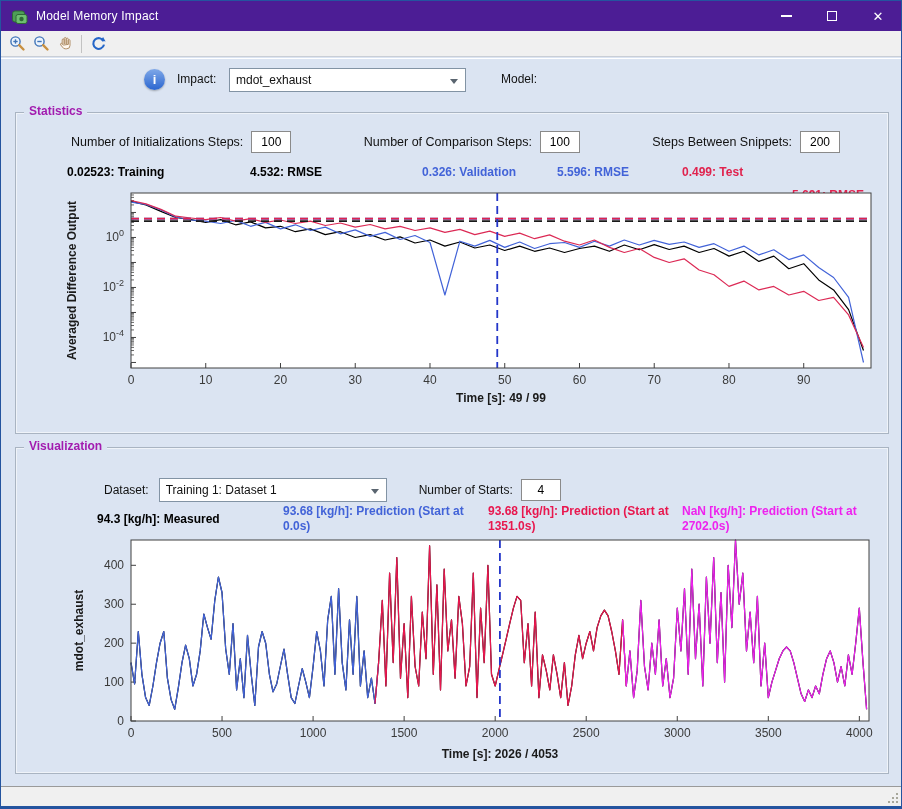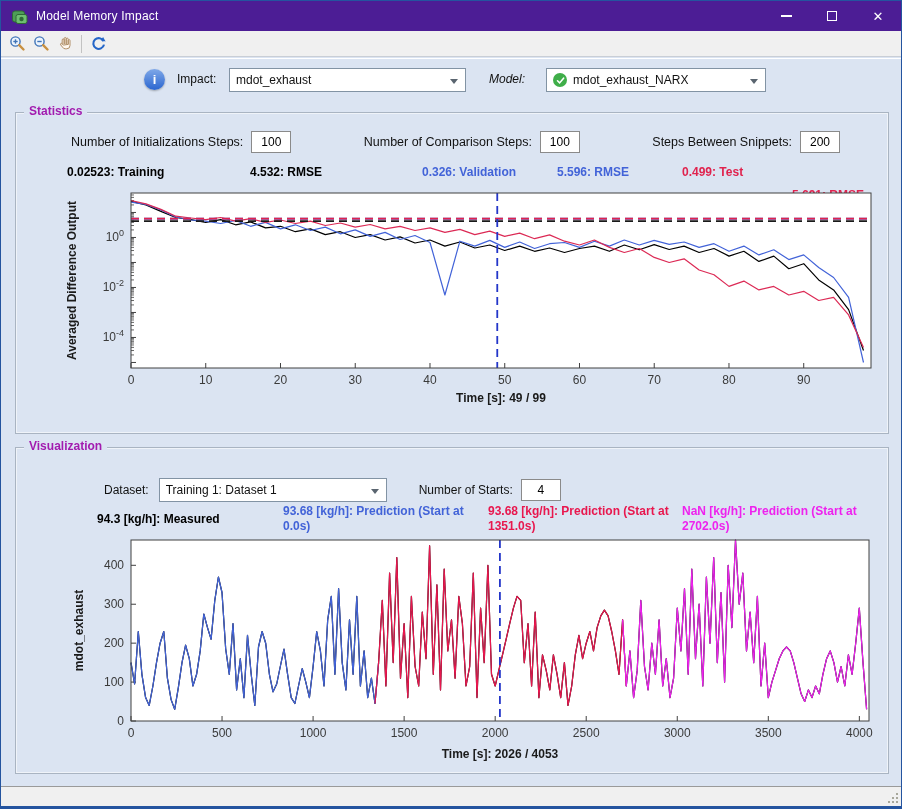--- a/index.html
+++ b/index.html
@@ -125,30 +125,21 @@
 
   <div class="content">
 
     <div class="header-row">
       <div class="info-icon">i</div>
       <span class="field-label" style="position:absolute;left:176px;top:5px;">Impact:</span>
       <div class="combo" style="position:absolute;left:228px;top:1px;width:237px;">
         <span>mdot_exhaust</span>
         <span class="caret"></span>
       </div>
-      <span class="field-label" style="position:absolute;left:488px;top:5px;font-style:italic;">Model:</span>
-      <div class="combo" style="position:absolute;left:545px;top:1px;width:220px;">
-        <span class="check-icon">
-          <svg width="9" height="9" viewBox="0 0 9 9">
-              <path d="M1.5 4.8 L3.6 6.9 L7.6 2.2" fill="none" stroke="#fff" stroke-width="1.6" stroke-linecap="round"></path>
-            </svg>
-        </span>
-        <span>mdot_exhaust_NARX</span>
-        <span class="caret"></span>
-      </div>
+      <span class="field-label" style="position:absolute;left:500px;top:5px;">Model:</span>
     </div>
 
     <div class="groupbox" id="stats-box">
       <span class="gb-title">Statistics</span>
       <div class="steps-row">
         <div class="steps-group">
           <span class="field-label">Number of Initializations Steps:</span>
           <input class="num-input" value="100" style="">
         </div>
         <div class="steps-group">

